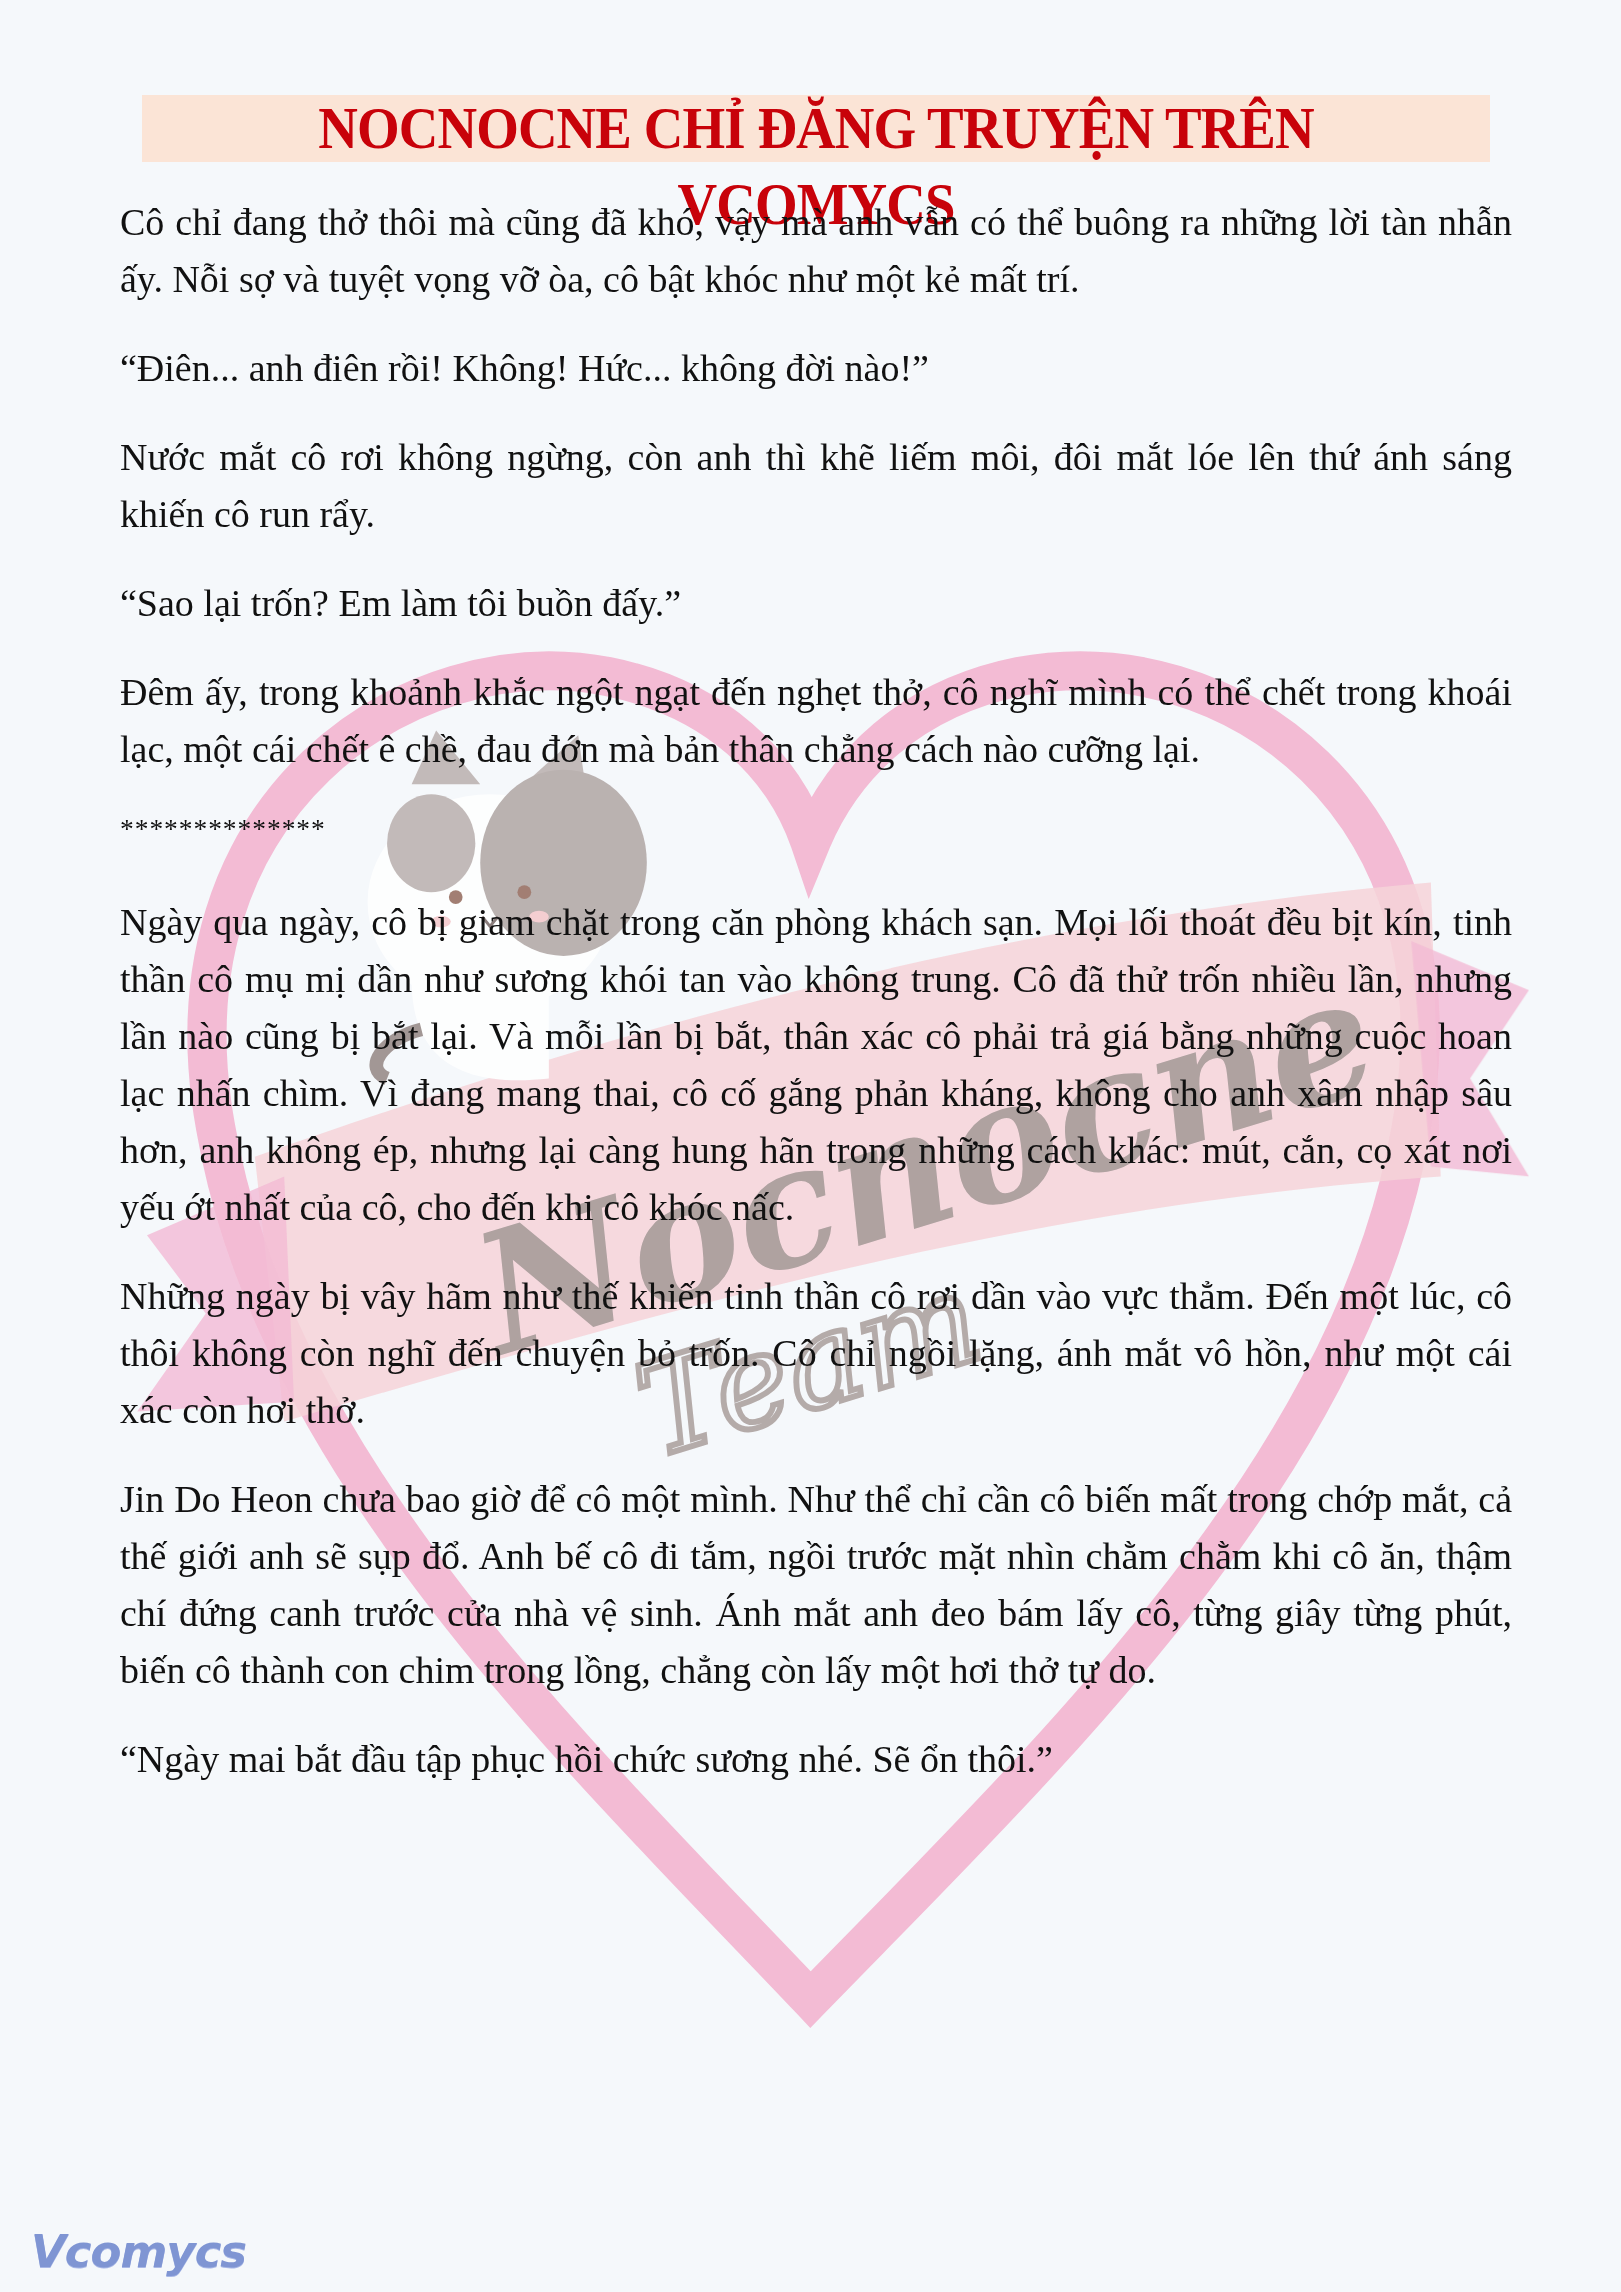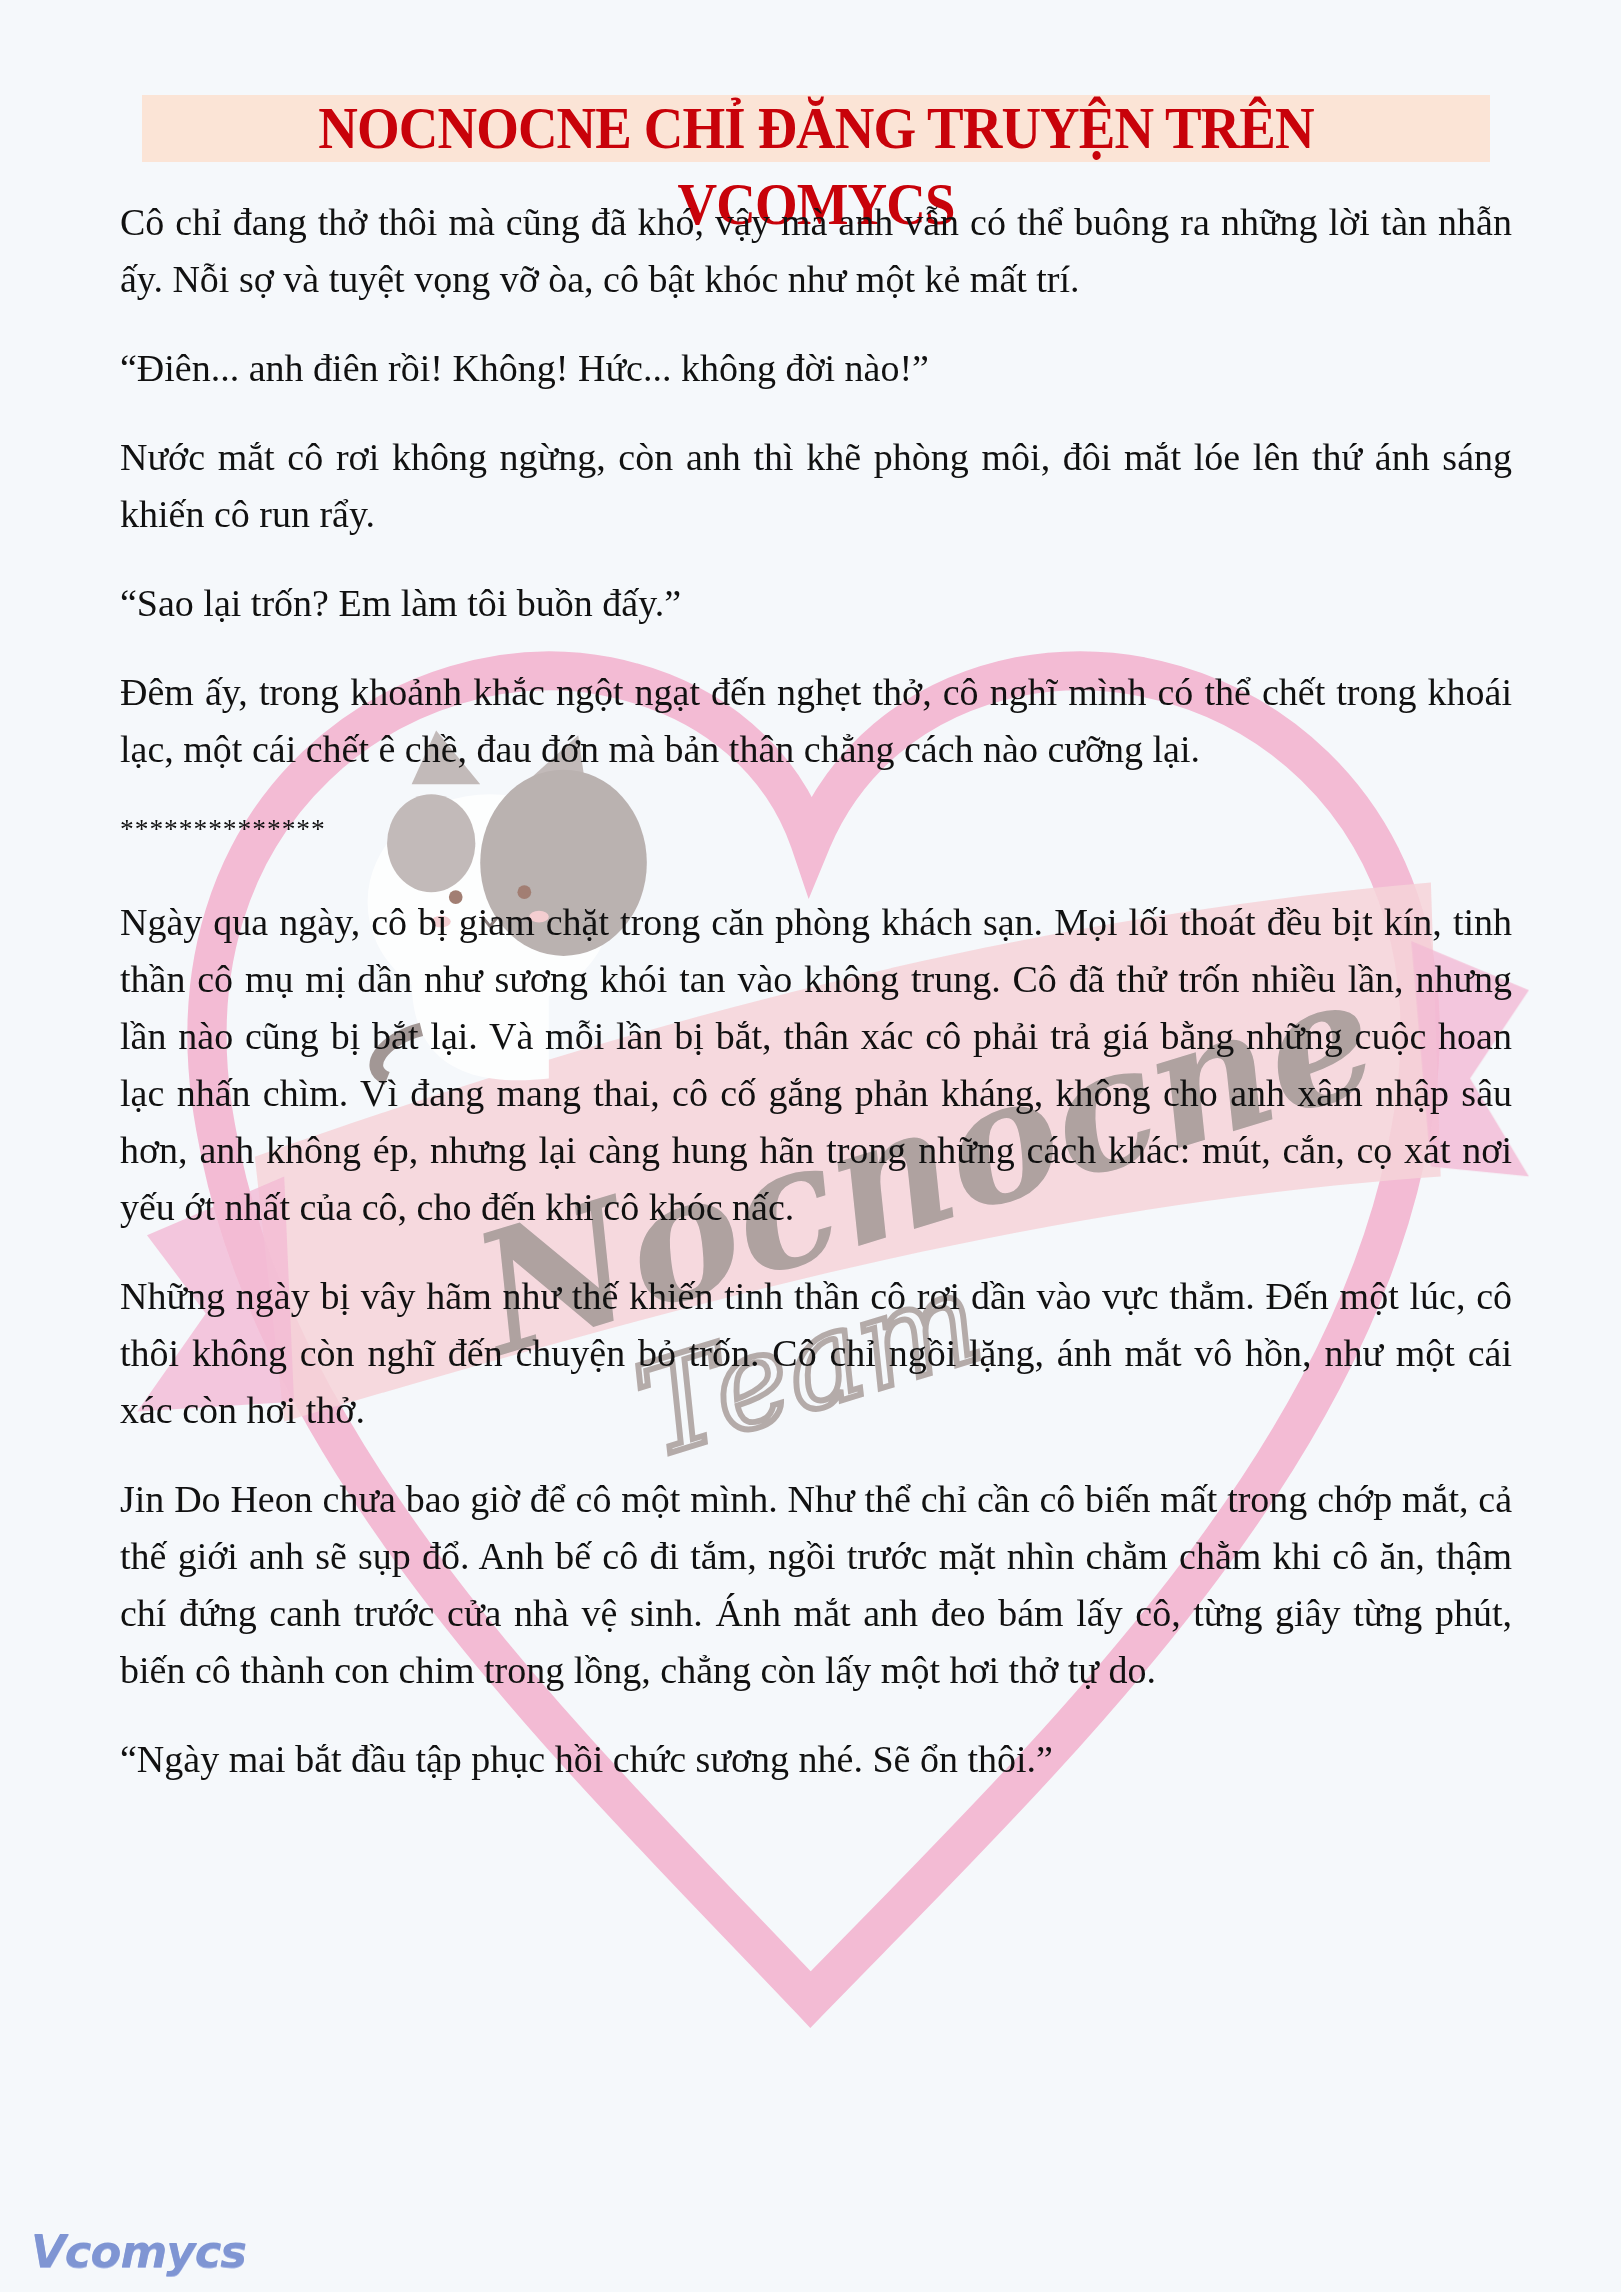--- a/index.html
+++ b/index.html
@@ -67,21 +67,21 @@
     <text x="620" y="1440" transform="rotate(-17 800 1300)" font-family="DejaVu Serif, serif" font-style="italic" font-size="130" fill="none" stroke="#a29592" stroke-width="6">Team</text>
   </g>
 </svg>
 
 <div class="banner"></div>
 <div class="banner-title">NOCNOCNE CHỈ ĐĂNG TRUYỆN TRÊN VCOMYCS</div>
 
 <div class="content">
   <p>Cô chỉ đang thở thôi mà cũng đã khó, vậy mà anh vẫn có thể buông ra những lời tàn nhẫn ấy. Nỗi sợ và tuyệt vọng vỡ òa, cô bật khóc như một kẻ mất trí.</p>
   <p class="left">“Điên... anh điên rồi! Không! Hức... không đời nào!”</p>
-  <p>Nước mắt cô rơi không ngừng, còn anh thì khẽ phòng môi, đôi mắt lóe lên thứ ánh sáng khiến cô run rẩy.</p>
+  <p>Nước mắt cô rơi không ngừng, còn anh thì khẽ liếm môi, đôi mắt lóe lên thứ ánh sáng khiến cô run rẩy.</p>
   <p class="left">“Sao lại trốn? Em làm tôi buồn đấy.”</p>
   <p>Đêm ấy, trong khoảnh khắc ngột ngạt đến nghẹt thở, cô nghĩ mình có thể chết trong khoái lạc, một cái chết ê chề, đau đớn mà bản thân chẳng cách nào cưỡng lại.</p>
   <p class="stars">**************</p>
   <p>Ngày qua ngày, cô bị giam chặt trong căn phòng khách sạn. Mọi lối thoát đều bịt kín, tinh thần cô mụ mị dần như sương khói tan vào không trung. Cô đã thử trốn nhiều lần, nhưng lần nào cũng bị bắt lại. Và mỗi lần bị bắt, thân xác cô phải trả giá bằng những cuộc hoan lạc nhấn chìm. Vì đang mang thai, cô cố gắng phản kháng, không cho anh xâm nhập sâu hơn, anh không ép, nhưng lại càng hung hãn trong những cách khác: mút, cắn, cọ xát nơi yếu ớt nhất của cô, cho đến khi cô khóc nấc.</p>
   <p>Những ngày bị vây hãm như thế khiến tinh thần cô rơi dần vào vực thẳm. Đến một lúc, cô thôi không còn nghĩ đến chuyện bỏ trốn. Cô chỉ ngồi lặng, ánh mắt vô hồn, như một cái xác còn hơi thở.</p>
   <p>Jin Do Heon chưa bao giờ để cô một mình. Như thể chỉ cần cô biến mất trong chớp mắt, cả thế giới anh sẽ sụp đổ. Anh bế cô đi tắm, ngồi trước mặt nhìn chằm chằm khi cô ăn, thậm chí đứng canh trước cửa nhà vệ sinh. Ánh mắt anh đeo bám lấy cô, từng giây từng phút, biến cô thành con chim trong lồng, chẳng còn lấy một hơi thở tự do.</p>
   <p class="left">“Ngày mai bắt đầu tập phục hồi chức sương nhé. Sẽ ổn thôi.”</p>
 </div>
 
 <div class="logo">Vcomycs</div>

